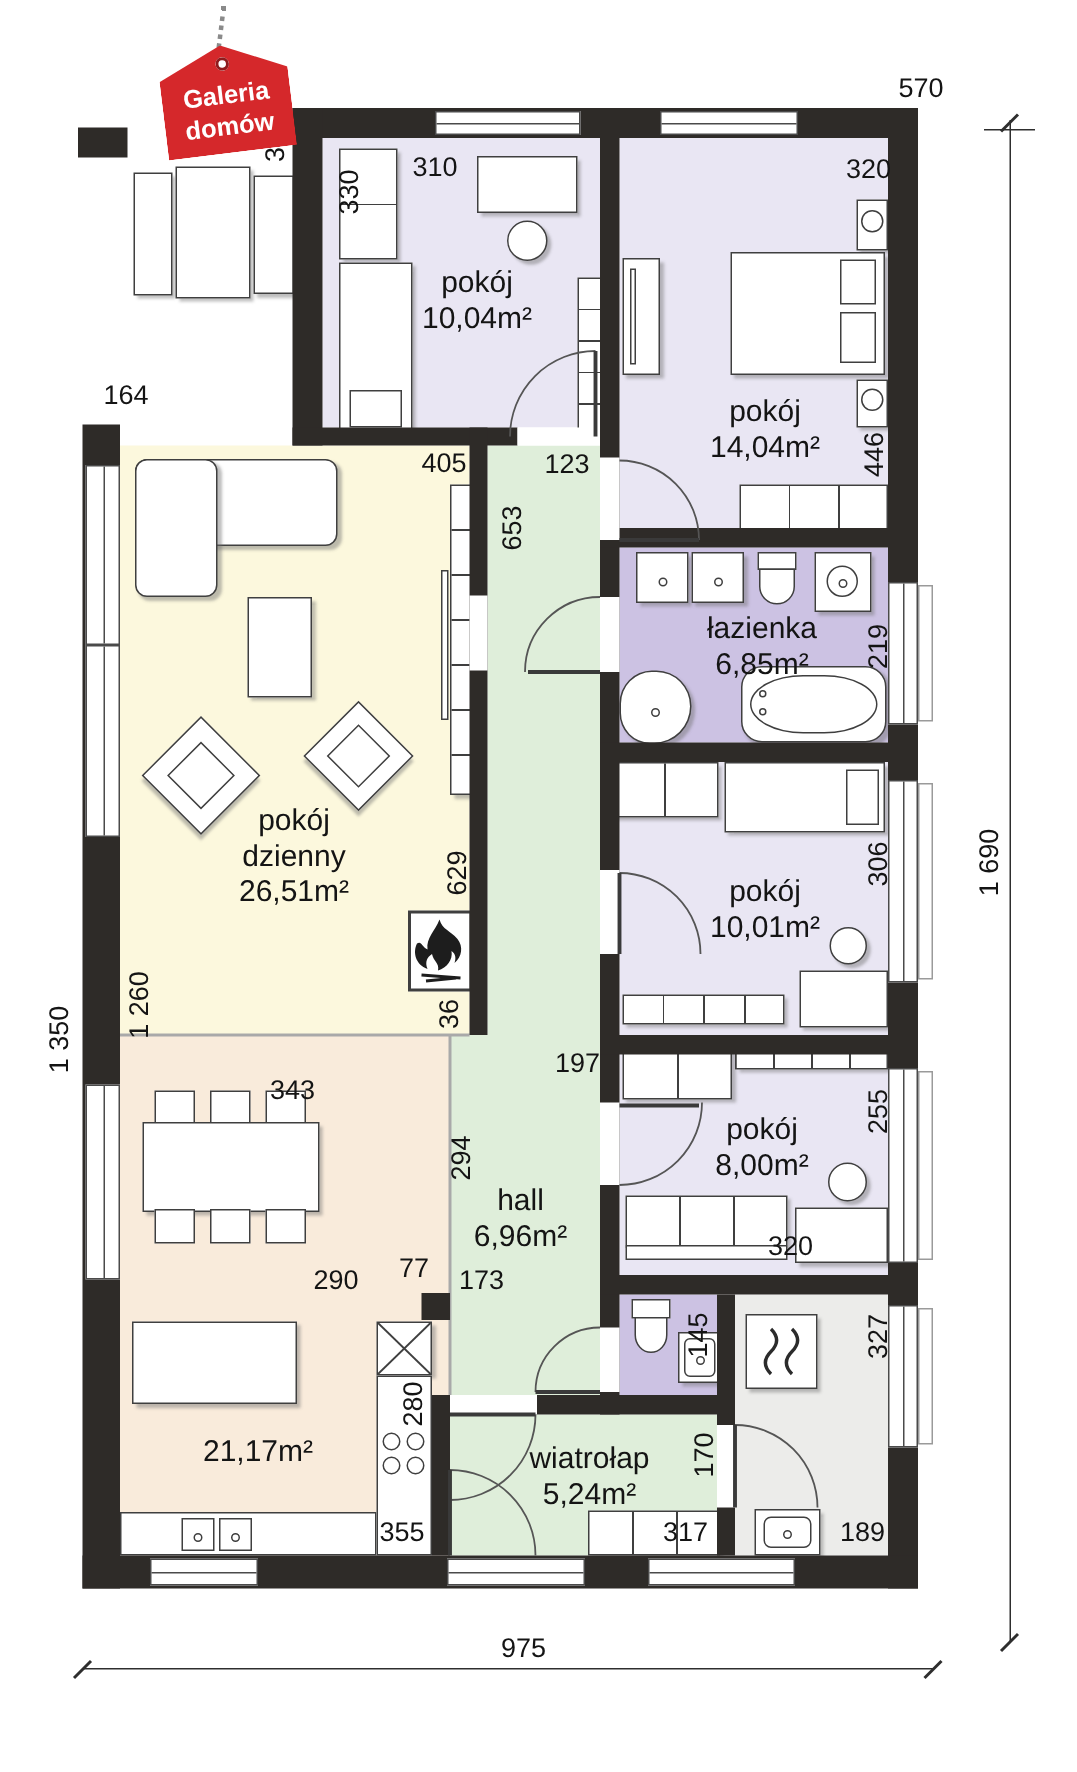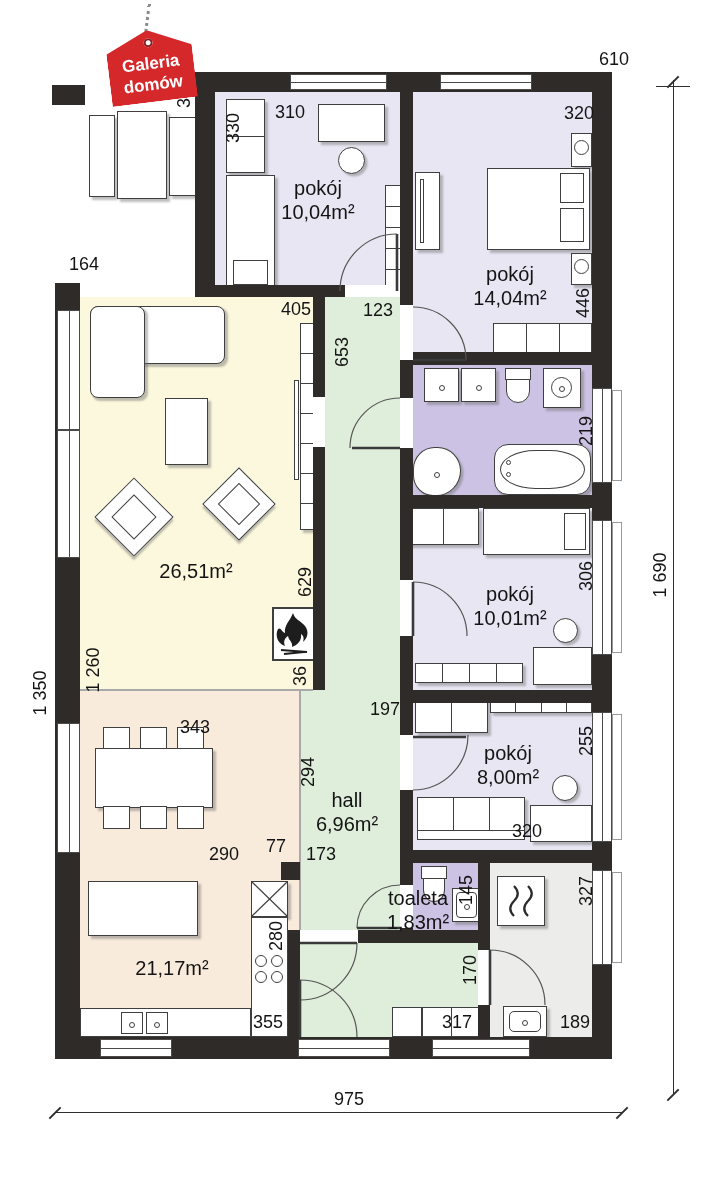--- a/index.html
+++ b/index.html
@@ -227,21 +227,21 @@
   </svg>
 
   <div class="dline" style="left:55px;top:1112px;width:567px;height:1px"></div>
   <div class="tick" style="left:54px;top:1105px"></div>
   <div class="tick" style="left:621px;top:1105px"></div>
   <div class="dline" style="left:673px;top:80px;width:1px;height:1015px"></div>
   <div class="dline" style="left:656px;top:86px;width:34px;height:1px"></div>
   <div class="tick" style="left:672px;top:74px"></div>
   <div class="tick" style="left:672px;top:1087px"></div>
 
-  <div class="dim" style="left:614px;top:59px">610</div>
+  <div class="dim" style="left:614px;top:59px">570</div>
   <div class="dim v" style="left:184px;top:93px">340</div>
   <div class="dim" style="left:290px;top:112px">310</div>
   <div class="dim v" style="left:233px;top:128px">330</div>
   <div class="dim" style="left:579px;top:113px">320</div>
   <div class="dim v" style="left:583px;top:303px">446</div>
   <div class="dim" style="left:84px;top:264px">164</div>
   <div class="dim" style="left:296px;top:309px">405</div>
   <div class="dim" style="left:378px;top:310px">123</div>
   <div class="dim v" style="left:342px;top:352px">653</div>
   <div class="dim v" style="left:586px;top:431px">219</div>
@@ -269,41 +269,46 @@
   <div class="dim v" style="left:300px;top:676px">36</div>
 
   <div class="room-label" style="left:318px;top:201px;width:110px">
     <span>pokój</span>
     <span>10,04m²</span>
   </div>
   <div class="room-label" style="left:510px;top:287px;width:110px">
     <span>pokój</span>
     <span>14,04m²</span>
   </div>
+  <div class="room-label" style="left:508px;top:432px;width:120px">
+    <span>łazienka</span>
+    <span>6,85m²</span>
+  </div>
   <div class="room-label" style="left:510px;top:607px;width:110px">
     <span>pokój</span>
     <span>10,01m²</span>
   </div>
   <div class="room-label" style="left:196px;top:572px;width:96px">
+    <span>pokój dzienny</span>
     <span>26,51m²</span>
   </div>
   <div class="room-label" style="left:508px;top:766px;width:110px">
     <span>pokój</span>
     <span>8,00m²</span>
   </div>
   <div class="room-label" style="left:347px;top:813px;width:100px">
     <span>hall</span>
     <span>6,96m²</span>
   </div>
   <div class="room-label" style="left:172px;top:969px;width:104px">
     <span>21,17m²</span>
   </div>
-  <div class="room-label" style="left:418px;top:911px;width:110px">
-    <span>toaleta</span>
-    <span>1,83m²</span>
+  <div class="room-label" style="left:393px;top:985px;width:120px">
+    <span>wiatrołap</span>
+    <span>5,24m²</span>
   </div>
 
   <div class="logo" style="left:108px;top:30px">
     <div class="chain"></div>
     <div class="tag">
       <div class="hole"></div>
       <div>Galeria</div>
       <div>domów</div>
     </div>
   </div>

